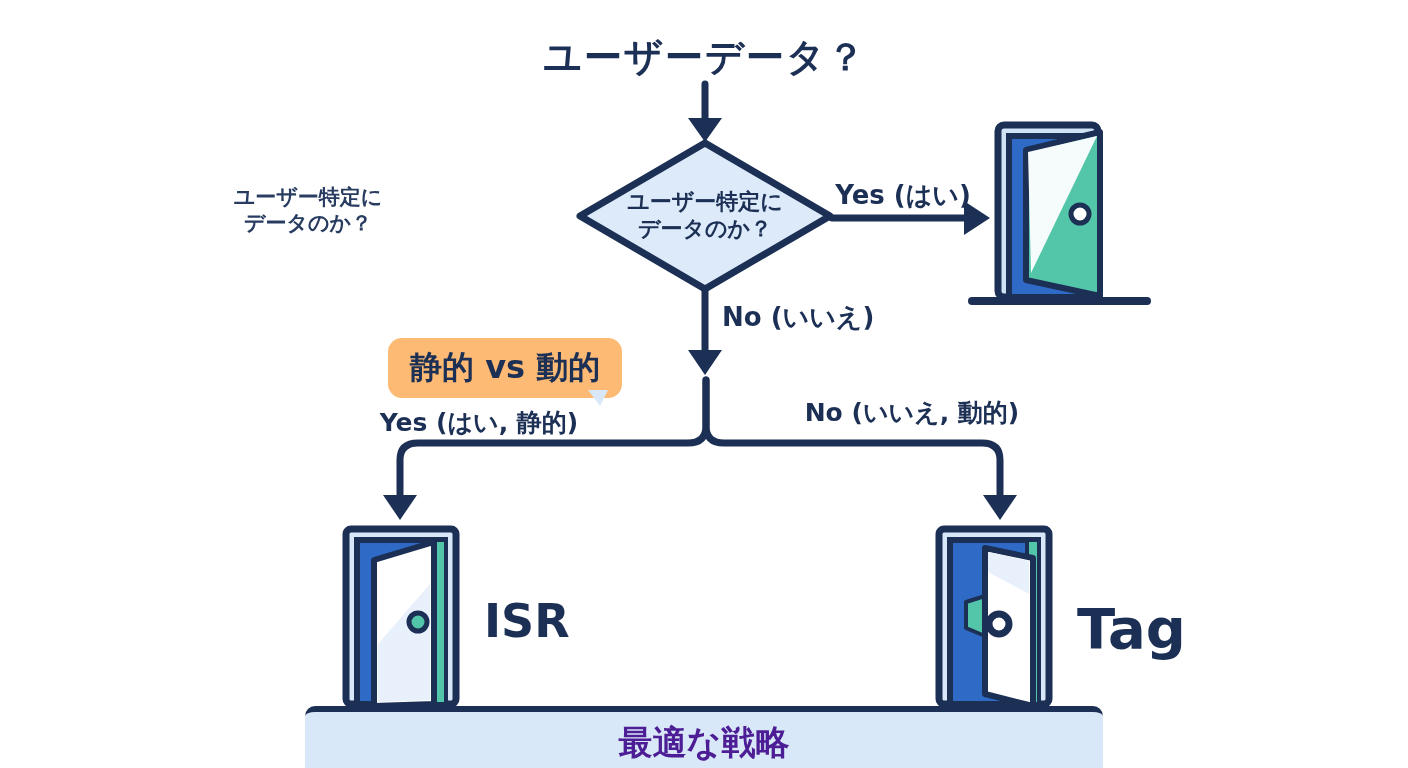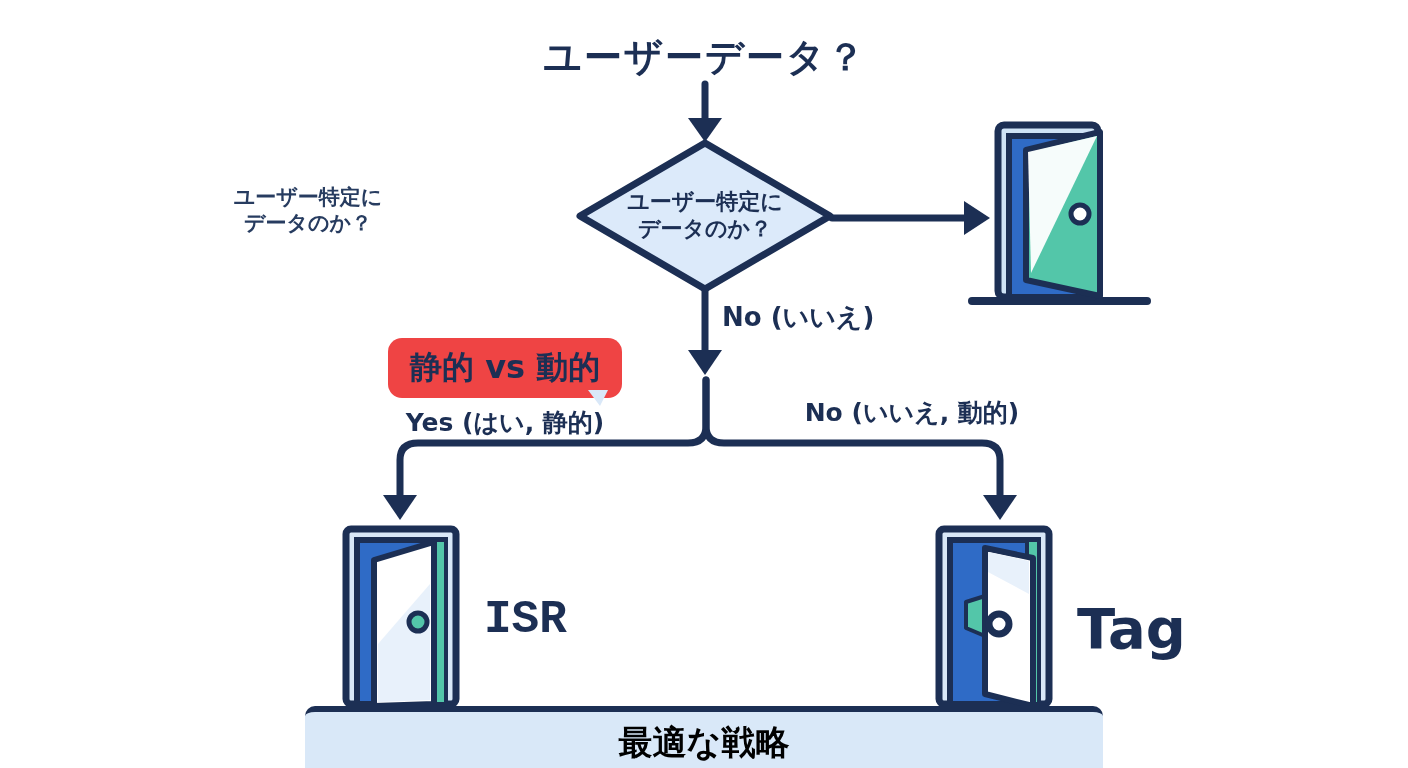--- a/index.html
+++ b/index.html
@@ -9,35 +9,35 @@
   }
   .abs{position:absolute;}
   .txt{color:#1c2f54;font-weight:bold;white-space:nowrap;}
   .center{transform:translateX(-50%);text-align:center;}
   .title{font-size:38px;letter-spacing:2px;}
   .side-note{font-size:21px;line-height:26px;color:#273c60;text-align:center;}
   .diamond-label{font-size:22px;line-height:27px;text-align:center;}
   .edge-label{font-size:26px;}
   .branch-label{font-size:25px;}
   .bubble{
-    background:#ef4444;border-radius:14px;padding:8px 22px;
+    background:#fdba74;border-radius:14px;padding:8px 22px;
     font-size:32px;font-weight:bold;color:#1c2f54;
   }
   .bubble-tail{
     width:0;height:0;border-left:12px solid transparent;border-right:8px solid transparent;
     border-top:16px solid #d9e8f8;
   }
   .outcome{font-size:56px;}
   .no-store{font-size:31px;}
   .footer-bar{
     background:#d9e8f8;border-top:6px solid #1c2f54;
     border-radius:10px 10px 0 0;
     display:flex;align-items:center;justify-content:center;
   }
-  .footer-text{font-size:34px;font-weight:bold;color:#000000;}
+  .footer-text{font-size:34px;font-weight:bold;color:#4c1d95;}
   svg{display:block;}
 </style>
 </head>
 <body>
 
 <div class="stage">
 
   <svg class="abs" style="left:0;top:0;" width="1408" height="768" viewBox="0 0 1408 768">
     <g stroke="#1c2f54" stroke-width="7" fill="none" stroke-linecap="round">
 
@@ -68,50 +68,51 @@
   <div class="abs side-note" style="left:308px;top:184px;transform:translateX(-50%);font-weight:bold;">
     <div>ユーザー特定に</div>
     <div>データのか？</div>
   </div>
 
   <div class="abs txt diamond-label" style="left:705px;top:188px;transform:translateX(-50%);">
     <div>ユーザー特定に</div>
     <div>データのか？</div>
   </div>
 
+  <div class="abs txt edge-label center" style="left:903px;top:178px;">Yes (はい)</div>
 
   <div class="abs txt edge-label" style="left:722px;top:300px;text-align:right;">No (いいえ)</div>
 
   <div class="abs" style="left:388px;top:338px;">
     <div class="bubble">静的 vs 動的</div>
     <div class="bubble-tail abs" style="left:200px;top:52px;"></div>
   </div>
 
-  <div class="abs txt branch-label center" style="left:505px;top:406px;">Yes (はい, 静的)</div>
+  <div class="abs txt branch-label center" style="left:479px;top:406px;">Yes (はい, 静的)</div>
   <div class="abs txt branch-label center" style="left:912px;top:396px;">No (いいえ, 動的)</div>
 
   <svg class="abs" style="left:992px;top:120px;" width="135" height="182" viewBox="0 0 135 182">
     <rect x="6" y="5" width="100" height="172" rx="6" fill="#cfe3f5" stroke="#1c2f54" stroke-width="7"></rect>
     <rect x="17" y="16" width="78" height="161" fill="#2f6bc6" stroke="#1c2f54" stroke-width="6"></rect>
     <polygon points="34,30 108,12 108,176 34,160" fill="#53c6a9" stroke="#1c2f54" stroke-width="6" stroke-linejoin="round"></polygon>
     <polygon points="36,32 105,16 39,153" fill="#ffffff" opacity="0.95"></polygon>
     <circle cx="88" cy="94" r="9" fill="#ffffff" stroke="#1c2f54" stroke-width="5"></circle>
   </svg>
 
 
   <svg class="abs" style="left:338px;top:524px;" width="140" height="183" viewBox="0 0 140 183">
     <rect x="8" y="5" width="110" height="175" rx="5" fill="#d9e8f8" stroke="#1c2f54" stroke-width="7"></rect>
     <rect x="19" y="16" width="88" height="164" fill="#2f6bc6" stroke="#1c2f54" stroke-width="6"></rect>
     <rect x="96" y="16" width="12" height="164" fill="#53c6a9" stroke="#1c2f54" stroke-width="4"></rect>
     <polygon points="36,36 96,18 96,180 36,182" fill="#ffffff" stroke="#1c2f54" stroke-width="6" stroke-linejoin="round"></polygon>
     <polygon points="40,120 92,60 92,176 40,178" fill="#e8f1fb"></polygon>
     <circle cx="80" cy="98" r="9" fill="#53c6a9" stroke="#1c2f54" stroke-width="5"></circle>
   </svg>
 
-  <div class="abs txt outcome" style="left:484px;top:594px;font-size:46px;font-family:Liberation Mono, monospace;">ISR</div>
+  <div class="abs txt outcome" style="left:484px;top:594px;font-size:46px;">ISR</div>
 
   <svg class="abs" style="left:933px;top:524px;" width="135" height="183" viewBox="0 0 135 183">
     <rect x="6" y="5" width="110" height="175" rx="5" fill="#d9e8f8" stroke="#1c2f54" stroke-width="7"></rect>
     <rect x="17" y="16" width="88" height="164" fill="#2f6bc6" stroke="#1c2f54" stroke-width="6"></rect>
     <rect x="94" y="16" width="12" height="164" fill="#53c6a9" stroke="#1c2f54" stroke-width="4"></rect>
     <polygon points="33,78 52,72 52,112 33,104" fill="#53c6a9" stroke="#1c2f54" stroke-width="4" stroke-linejoin="round"></polygon>
     <polygon points="52,24 100,34 100,182 52,170" fill="#ffffff" stroke="#1c2f54" stroke-width="6" stroke-linejoin="round"></polygon>
     <polygon points="55,28 96,37 96,70 55,48" fill="#e8f1fb"></polygon>
     <circle cx="66" cy="100" r="10" fill="#ffffff" stroke="#1c2f54" stroke-width="7"></circle>
   </svg>

